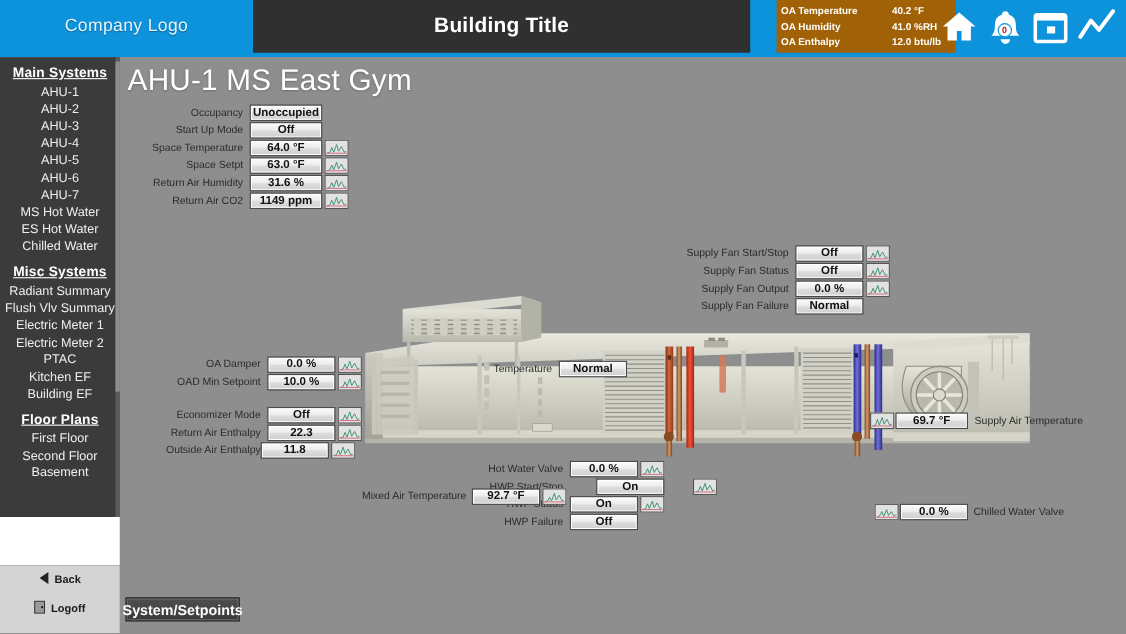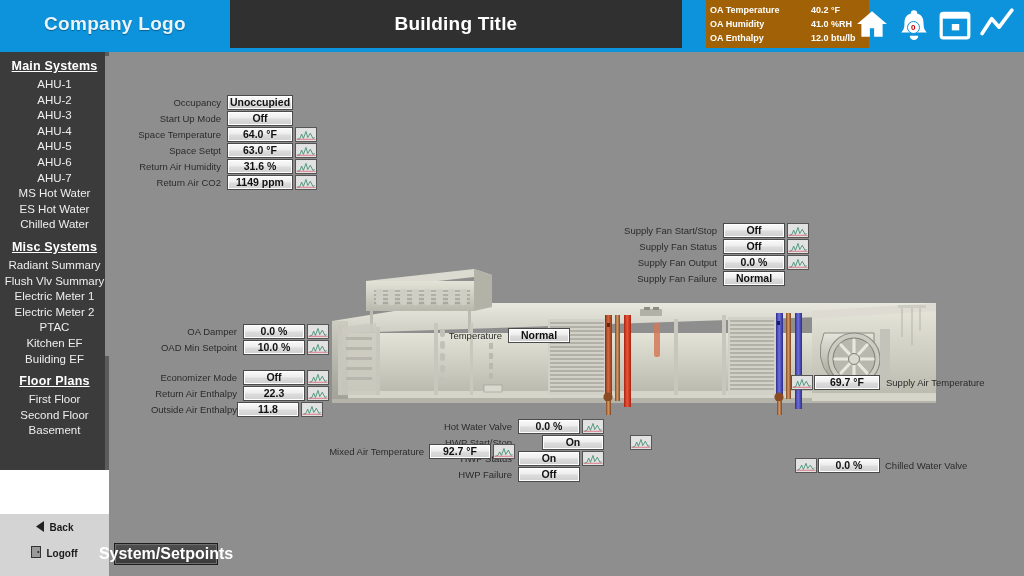--- a/index.html
+++ b/index.html
@@ -9,21 +9,21 @@
     font-family:"Liberation Sans", sans-serif;
   }
   #app { position:relative; width:1024px; height:576px; background:#8e8e8e; }
 
   
   #header { position:absolute; left:0; top:0; width:1024px; height:52px; background:#0c93db; }
   #logo-block {
     position:absolute; left:0; top:0; width:230px; height:48px;
     background:#0c93db; display:flex; align-items:center; justify-content:center;
   }
-  #logo-text { color:#e9f4fb; font-size:19px; font-weight:bold; letter-spacing:.3px;
+  #logo-text { color:#e9f4fb; font-size:16px; font-weight:normal; letter-spacing:.3px;
                text-shadow:0 1px 1px rgba(0,0,0,.35); }
   #title-block {
     position:absolute; left:230px; top:0; width:452px; height:48px;
     background:#303030; display:flex; align-items:center; justify-content:center;
   }
   #building-title { color:#ffffff; font-size:19px; font-weight:bold; letter-spacing:.2px; }
   #oa-block {
     position:absolute; left:706px; top:0; width:163px; height:48px;
     background:#a16207; padding:3px 6px 0 4px;
   }
@@ -192,20 +192,21 @@
             <circle cx="7.3" cy="6" r="1" fill="#222"></circle>
           </svg>
         </span>
         <span>Logoff</span>
       </div>
     </div>
   </div>
 
   <div id="main">
 
+    <div id="page-title">AHU-1 MS East Gym</div>
 
     <svg id="ahu" viewBox="0 0 620 165" preserveAspectRatio="none">
       <defs>
         <linearGradient id="casTop" x1="0" y1="0" x2="0" y2="1">
           <stop offset="0%" stop-color="#e9e8df"></stop>
             <stop offset="100%" stop-color="#cfcec3"></stop>
         </linearGradient>
         <linearGradient id="casFace" x1="0" y1="0" x2="0" y2="1">
           <stop offset="0%" stop-color="#e4e3d8"></stop>
             <stop offset="100%" stop-color="#b9b8ac"></stop>
@@ -624,19 +625,19 @@
             <polyline points="1,13 4,12 6,6 8,12 11,4 13,11 16,6 19,12 21,11" fill="none" stroke="#3f8f72" stroke-width="1"></polyline>
             <path d="M0 13 H22" stroke="#d86a7a" stroke-width="1"></path>
           </svg>
       </span>
       <span class="pt-val" style="width:66px; margin-left:1px;">69.7 °F</span>
       <span class="pt-label" style="margin-left:6px;">Supply Air Temperature</span>
     </div>
 
     <div id="sys-setpoints" style="position:absolute; left:5px; top:491px; width:104px; height:22px;
                 background:linear-gradient(#4f4f4f,#3a3a3a); border:1px solid #1d1d1d;
-                box-shadow:inset 0 0 0 1px #6e6e6e; color:#fff; font-size:16px; font-weight:bold;
+                box-shadow:inset 0 0 0 1px #6e6e6e; color:#fff; font-size:13px; font-weight:bold;
                 display:flex; align-items:center; justify-content:center; cursor:pointer;">
       <span>System/Setpoints</span>
     </div>
 
   </div>
 </div>
 
 </body></html>

